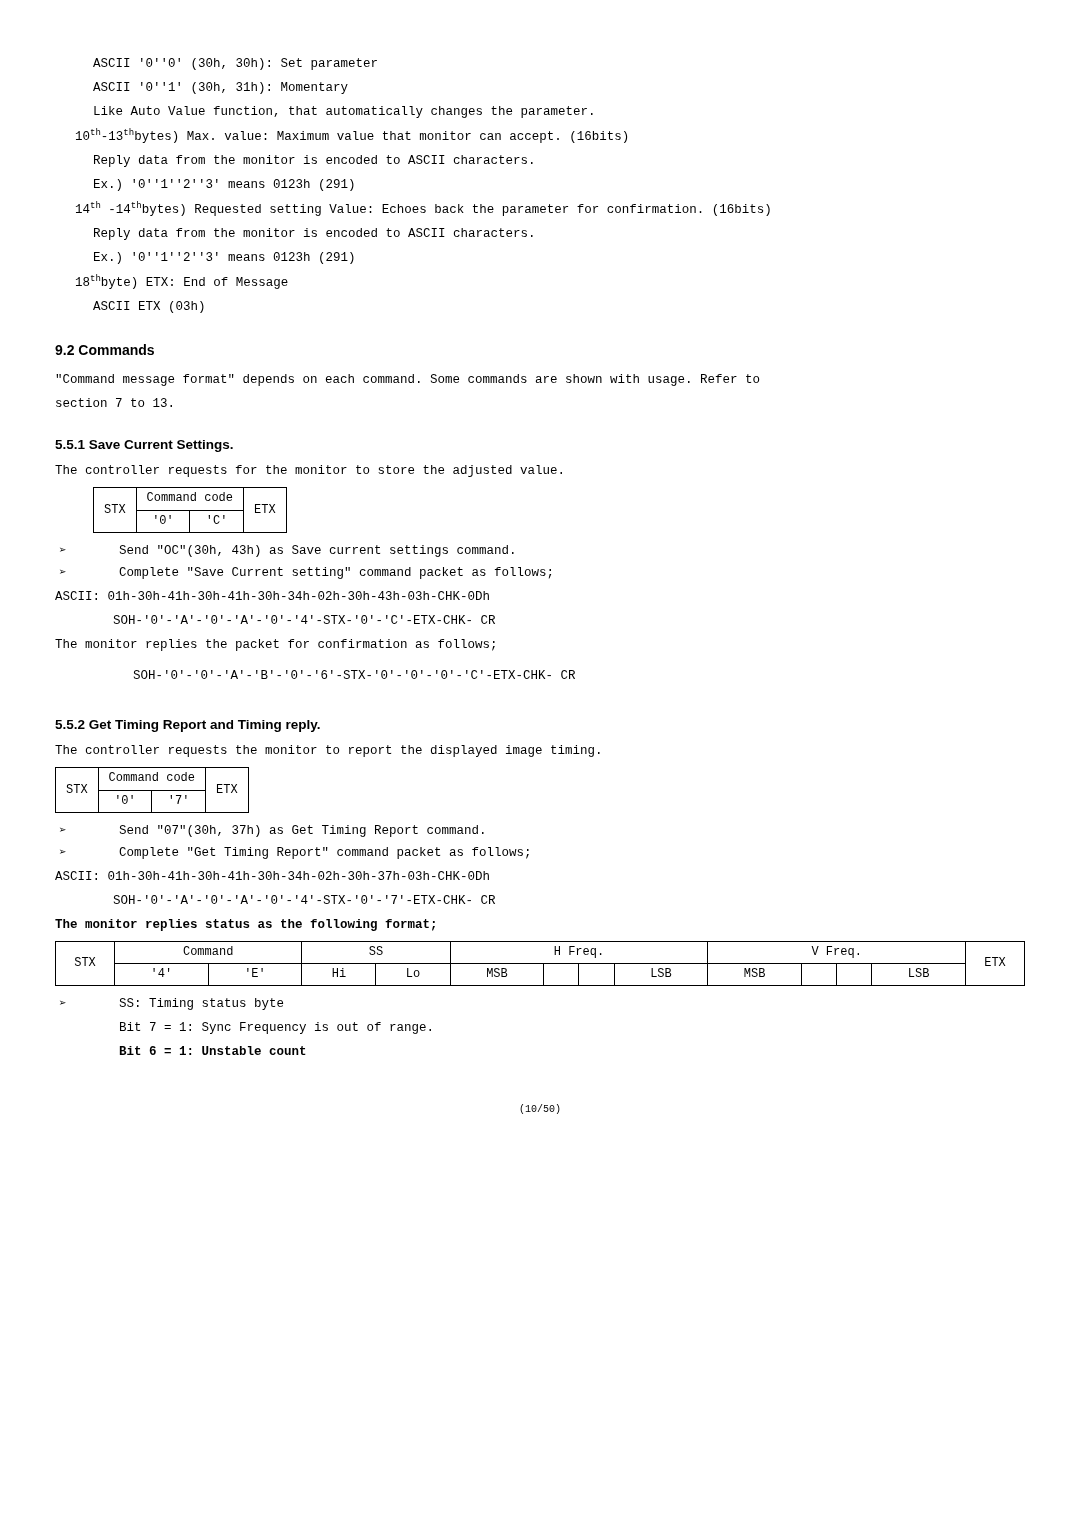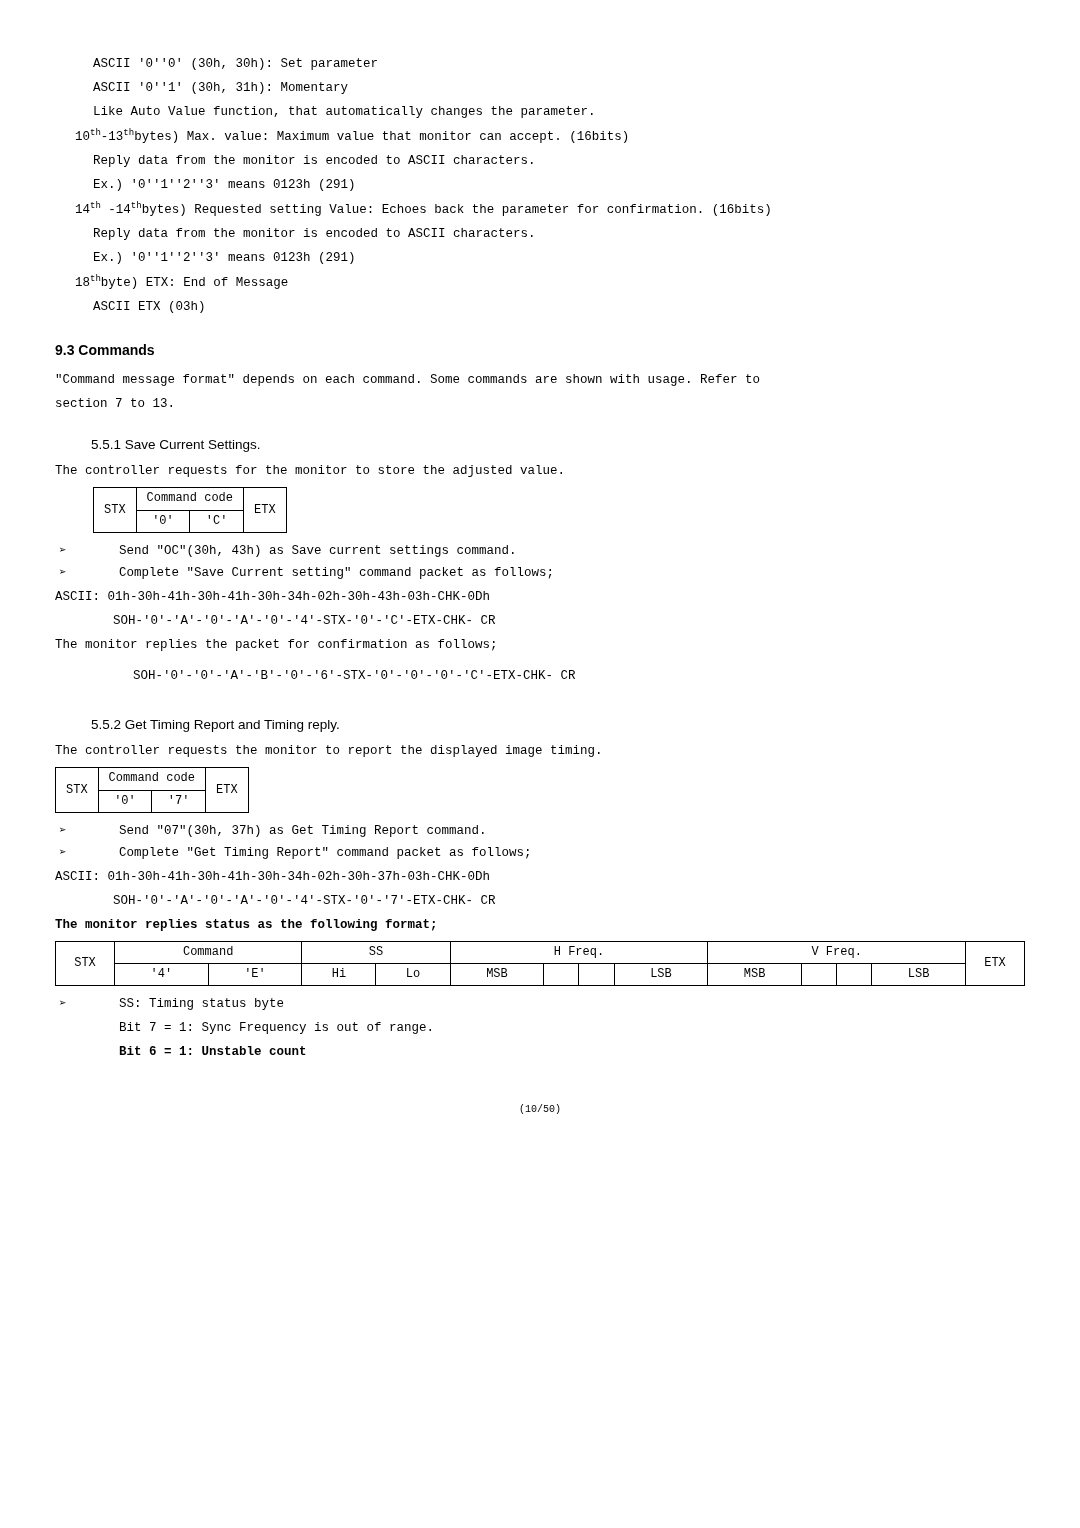--- a/index.html
+++ b/index.html
@@ -15,25 +15,24 @@
   }
   .heading-sans {
     font-family: Arial, sans-serif;
     font-weight: bold;
     font-size: 14px;
     margin-top: 22px;
     margin-bottom: 8px;
   }
   .sub-heading-sans {
     font-family: Arial, sans-serif;
-    font-weight: normal;
+    font-weight: bold;
     font-size: 13.5px;
     margin-top: 20px;
     margin-bottom: 6px;
-    margin-left: 36px;
   }
   .para { margin: 4px 0; }
   .indent1 { margin-left: 38px; }
   .indent2 { margin-left: 58px; }
   .indent1b { margin-left: 20px; }
   sup { font-size: 9px; vertical-align: super; }
   .arrow-line {
     display: flex;
     margin: 2px 0 2px 4px;
   }
@@ -91,21 +90,21 @@
   <span>14</span><sup>th</sup><span> -14</span><sup>th</sup><span>bytes) Requested setting Value: Echoes back the parameter for confirmation. (16bits)</span>
 </div>
 <div class="para indent1">Reply data from the monitor is encoded to ASCII characters.</div>
 <div class="para indent1">Ex.) '0''1''2''3' means 0123h (291)</div>
 
 <div class="para indent1b">
   <span>18</span><sup>th</sup><span>byte) ETX: End of Message</span>
 </div>
 <div class="para indent1">ASCII ETX (03h)</div>
 
-<div class="heading-sans">9.3 Commands</div>
+<div class="heading-sans">9.2 Commands</div>
 <div class="para">"Command message format" depends on each command.  Some commands are shown with usage. Refer to</div>
 <div class="para">section 7 to 13.</div>
 
 <div class="sub-heading-sans">5.5.1 Save Current Settings.</div>
 <div class="para">The controller requests for the monitor to store the adjusted value.</div>
 
 <table class="small">
   <tbody>
       <tr>
     <td rowspan="2">STX</td>

